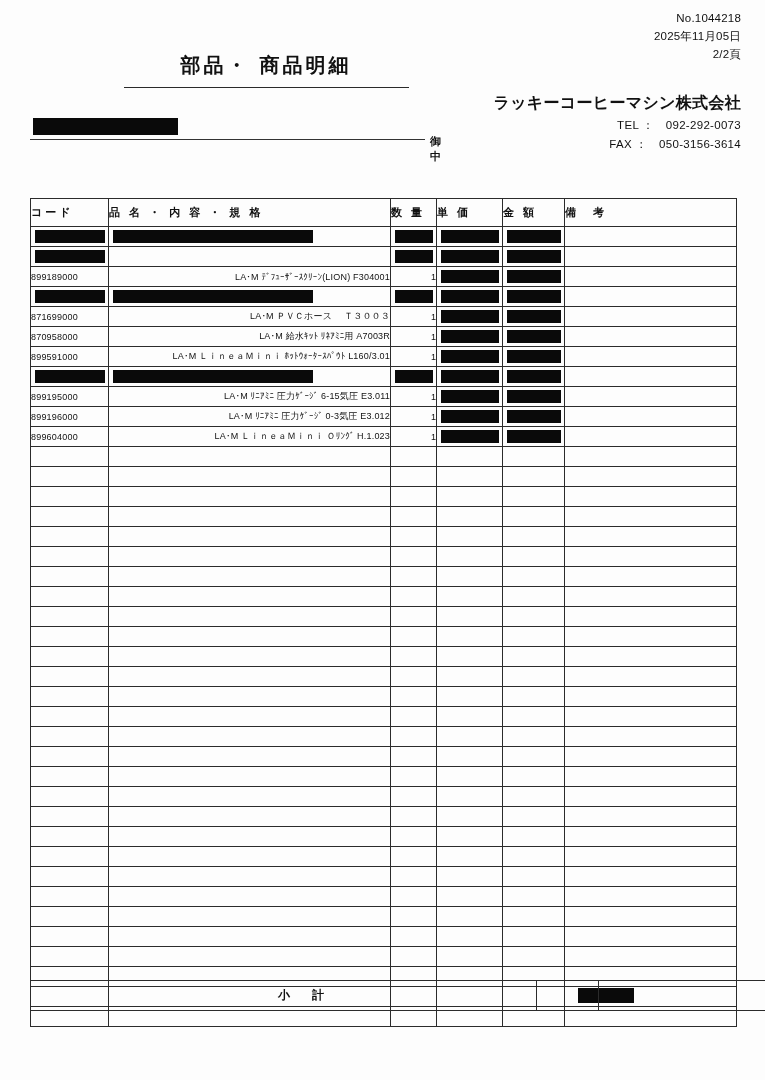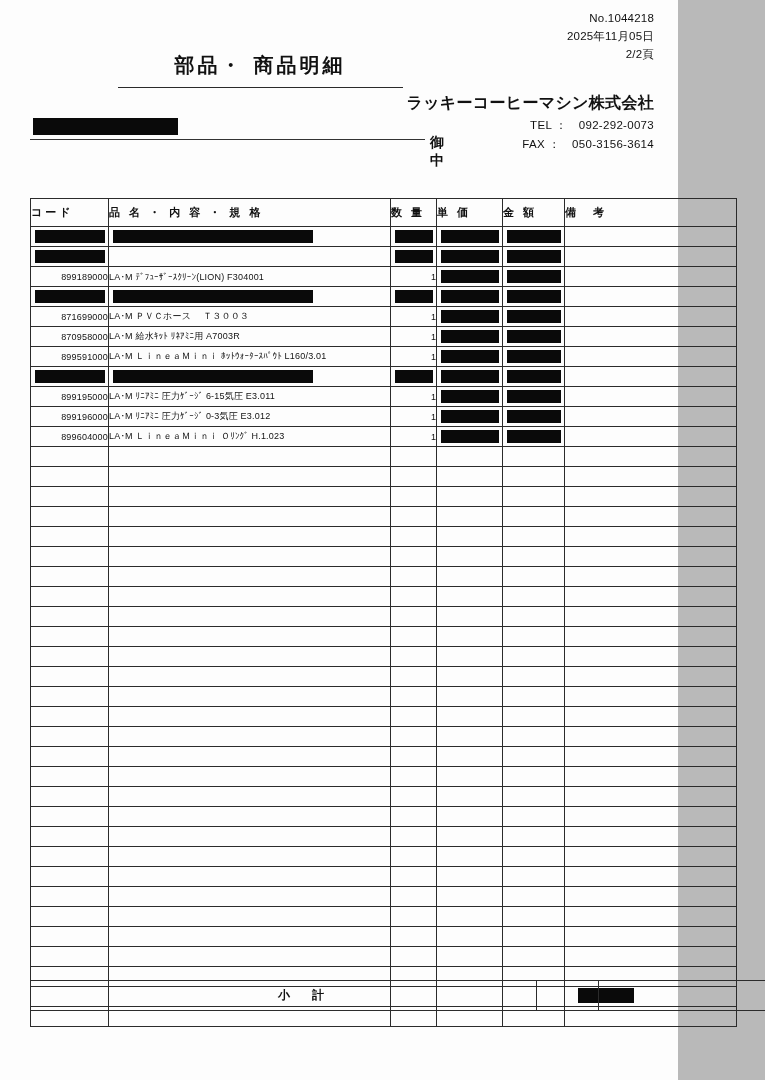--- a/index.html
+++ b/index.html
@@ -9,41 +9,42 @@
   }
   body {
     width: 765px;
     height: 1080px;
     font-family: "Liberation Sans", "DejaVu Sans", sans-serif;
     color: #111;
     overflow: hidden;
   }
   .page {
     position: relative;
-    width: 678px;
+    width: 765px;
     height: 1080px;
     background: #fdfdfd;
     box-sizing: border-box;
   }
   
   .doc-meta {
     position: absolute;
     top: 10px;
     right: 24px;
     text-align: right;
     font-size: 11.5px;
     line-height: 1.55;
     letter-spacing: 0.2px;
   }
   .doc-title-wrap {
     position: absolute;
     top: 52px;
     left: 0;
     width: 520px;
     text-align: center;
+    padding-left: 6px;
   }
   .doc-title {
     font-size: 20px;
     font-weight: bold;
     letter-spacing: 3px;
     font-family: "DejaVu Sans", "Liberation Sans", sans-serif;
   }
   .title-rule {
     margin: 8px auto 0 auto;
     width: 285px;
@@ -82,21 +83,21 @@
   .addressee-line {
     margin-top: 4px;
     border-bottom: 1px solid #333;
     width: 395px;
     position: relative;
   }
   .onchu {
     position: absolute;
     top: 16px;
     left: 400px;
-    font-size: 14px;
+    font-size: 11px;
     font-weight: bold;
     letter-spacing: 1px;
   }
   
   .tbl-wrap {
     position: absolute;
     top: 198px;
     left: 30px;
     width: 706px;
   }
@@ -120,22 +121,22 @@
     font-weight: bold;
     text-align: left;
   }
   col.c-code { width: 78px; }
   col.c-name { width: 282px; }
   col.c-qty  { width: 46px; }
   col.c-unit { width: 66px; }
   col.c-amt  { width: 62px; }
   col.c-note { width: 172px; }
 
-  td.code { text-align: right; font-size: 10px; letter-spacing: 0.2px; }
-  td.name { text-align: left; padding-left: 5px; font-size: 8.5px; letter-spacing: 0.2px; white-space: nowrap; overflow: hidden; }
+  td.code { text-align: left; font-size: 10px; letter-spacing: 0.2px; }
+  td.name { text-align: right; padding-left: 5px; font-size: 8.5px; letter-spacing: 0.2px; white-space: nowrap; overflow: hidden; }
   td.qty  { text-align: right; padding-right: 6px; font-size: 10px; }
   td.unit, td.amt { text-align: right; padding-right: 5px; font-size: 10px; }
   td.note { }
 
   .rd {
     background: #0a0a0a;
     height: 13px;
     display: block;
   }
   .rd-code { width: 70px; margin: 0 auto; }

